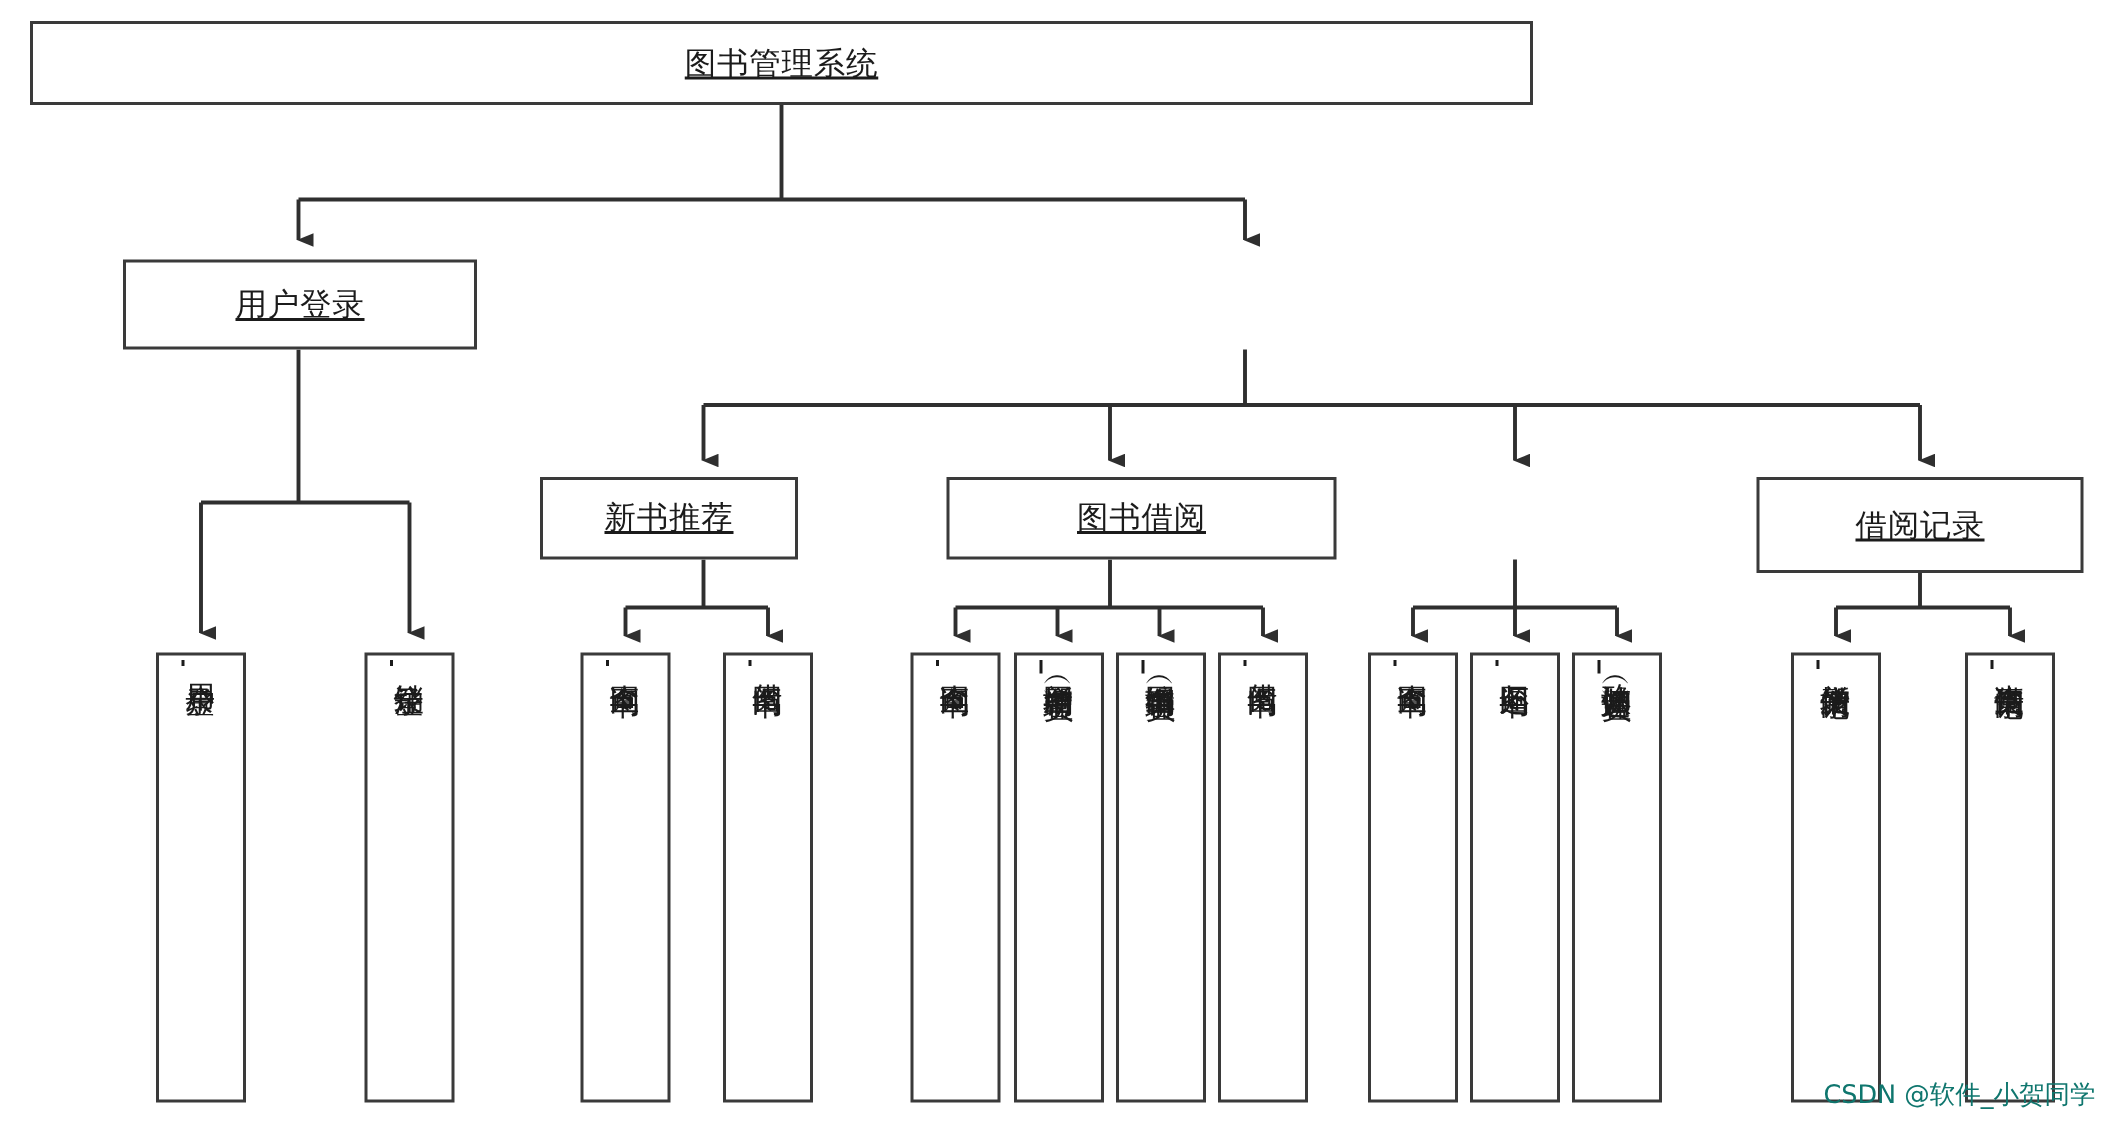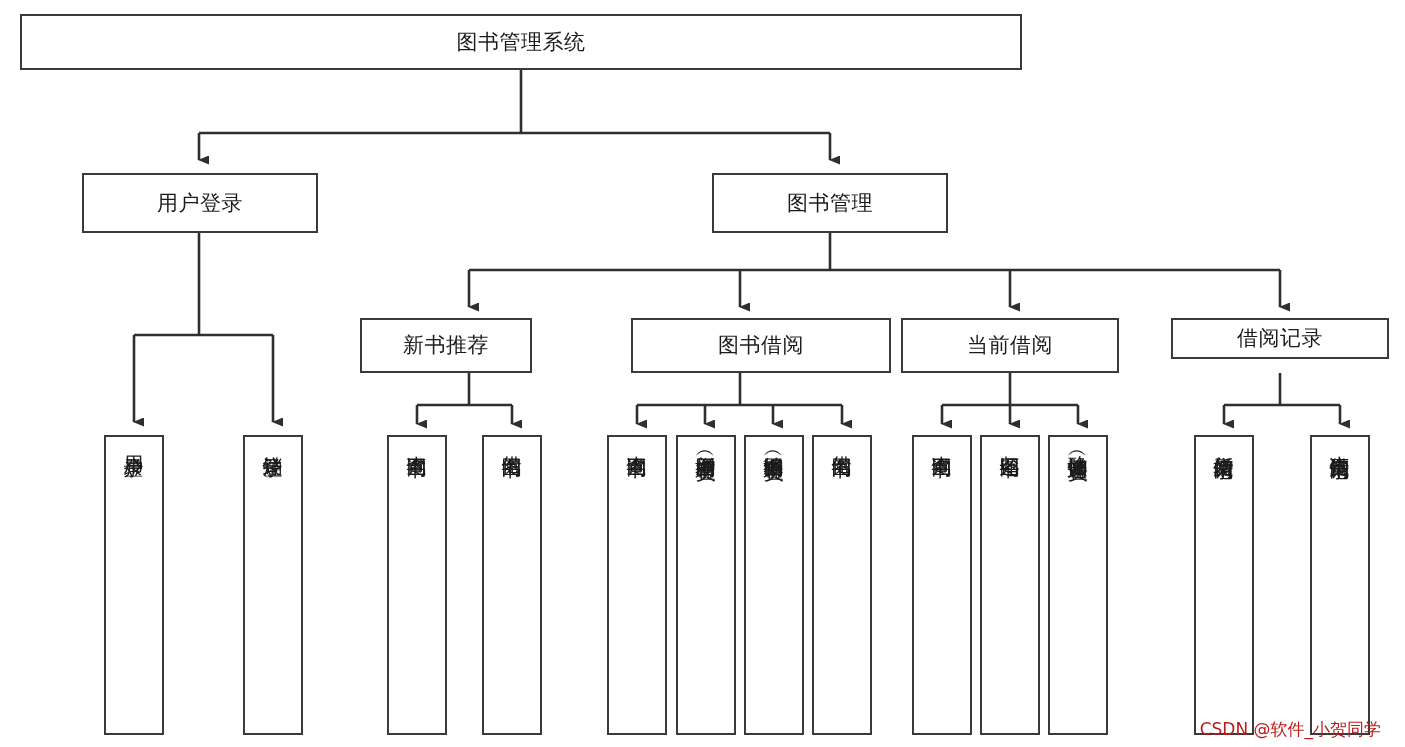--- a/index.html
+++ b/index.html
@@ -34,20 +34,21 @@
     align-items: center;
     justify-content: center;
     color: #1b1b1b;
     z-index: 2;
   }
   .node-label {
     display: block;
     text-align: center;
     line-height: 1.18;
     letter-spacing: 0.5px;
+    text-decoration: underline;
   }
   .node.horizontal .node-label {
     font-size: 21px;
     white-space: nowrap;
   }
   .node.vertical {
     align-items: flex-start;
     justify-content: center;
     padding-top: 3px;
   }
@@ -55,24 +56,24 @@
     writing-mode: vertical-rl;
     text-orientation: upright;
     font-size: 20px;
     line-height: 1.0;
     letter-spacing: 1px;
     height: auto;
     max-height: 292px;
   }
   #watermark {
     position: absolute;
-    right: 24px;
+    right: 8px;
     bottom: 6px;
     font-size: 17px;
-    color: #b91c1c;
+    color: #0f766e;
     white-space: nowrap;
     z-index: 5;
     font-family: "DejaVu Sans", "Liberation Sans", sans-serif;
   }
 </style>
 </head>
 <body>
 
 <div id="diagram-root">
 
@@ -131,37 +132,31 @@
   </svg>
 
   <div class="node horizontal" style="left:20px; top:14px; width:1002px; height:56px;">
     <span class="node-label">图书管理系统</span>
   </div>
 
   <div class="node horizontal" style="left:82px; top:173px; width:236px; height:60px;">
     <span class="node-label">用户登录</span>
   </div>
 
-  <div class="node horizontal" style="left:712px; top:173px; width:236px; height:60px;">
-    <span class="node-label">图书管理</span>
-  </div>
 
   <div class="node horizontal" style="left:360px; top:318px; width:172px; height:55px;">
     <span class="node-label">新书推荐</span>
   </div>
 
   <div class="node horizontal" style="left:631px; top:318px; width:260px; height:55px;">
     <span class="node-label">图书借阅</span>
   </div>
 
-  <div class="node horizontal" style="left:901px; top:318px; width:218px; height:55px;">
-    <span class="node-label">当前借阅</span>
-  </div>
-
-  <div class="node horizontal" style="left:1171px; top:318px; width:218px; height:41px;">
+
+  <div class="node horizontal" style="left:1171px; top:318px; width:218px; height:64px;">
     <span class="node-label">借阅记录</span>
   </div>
 
   <div class="node vertical" style="left:104px; top:435px; width:60px; height:300px;">
     <span class="node-label">用户登录</span>
   </div>
 
   <div class="node vertical" style="left:243px; top:435px; width:60px; height:300px;">
     <span class="node-label">注销登录</span>
   </div>

